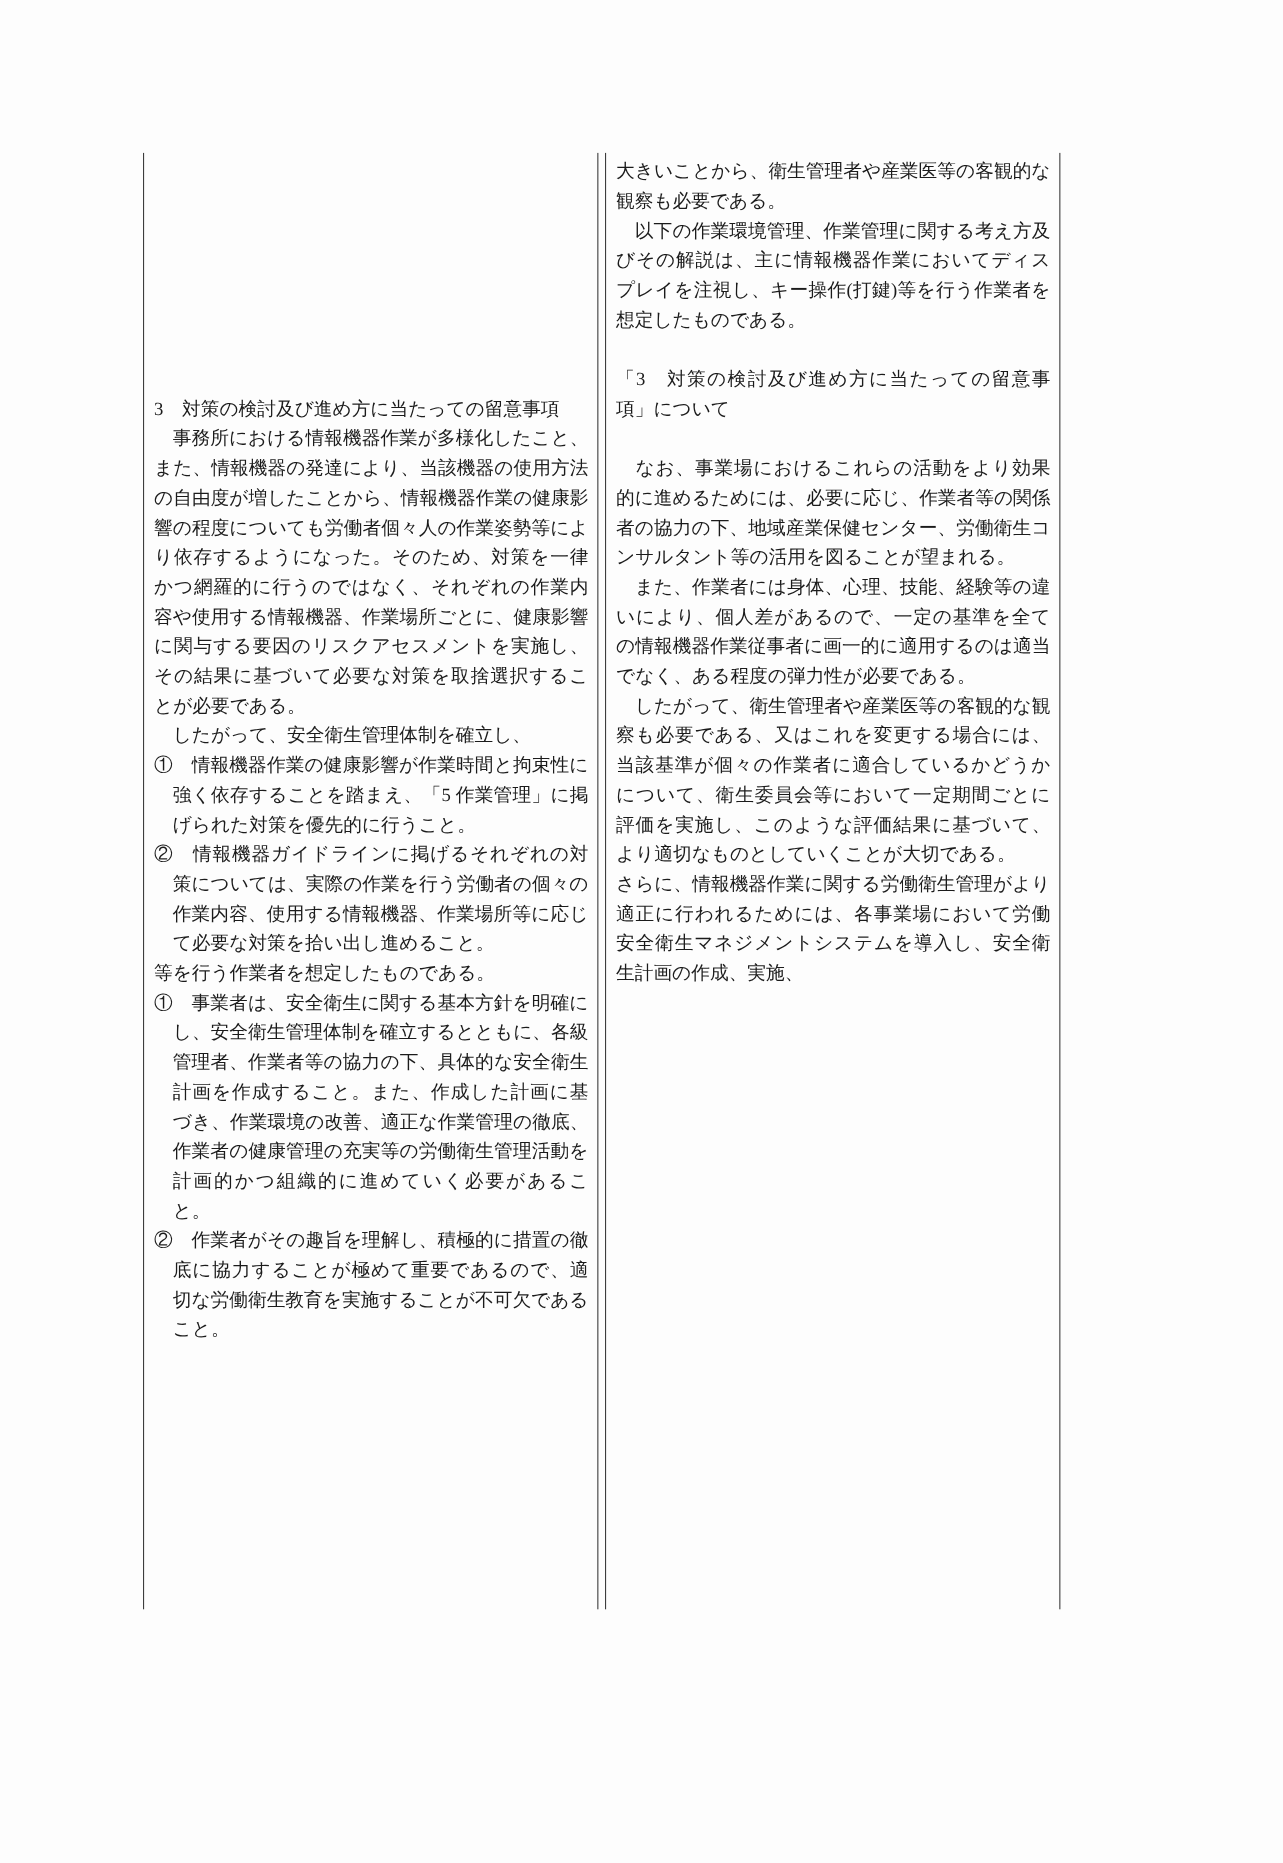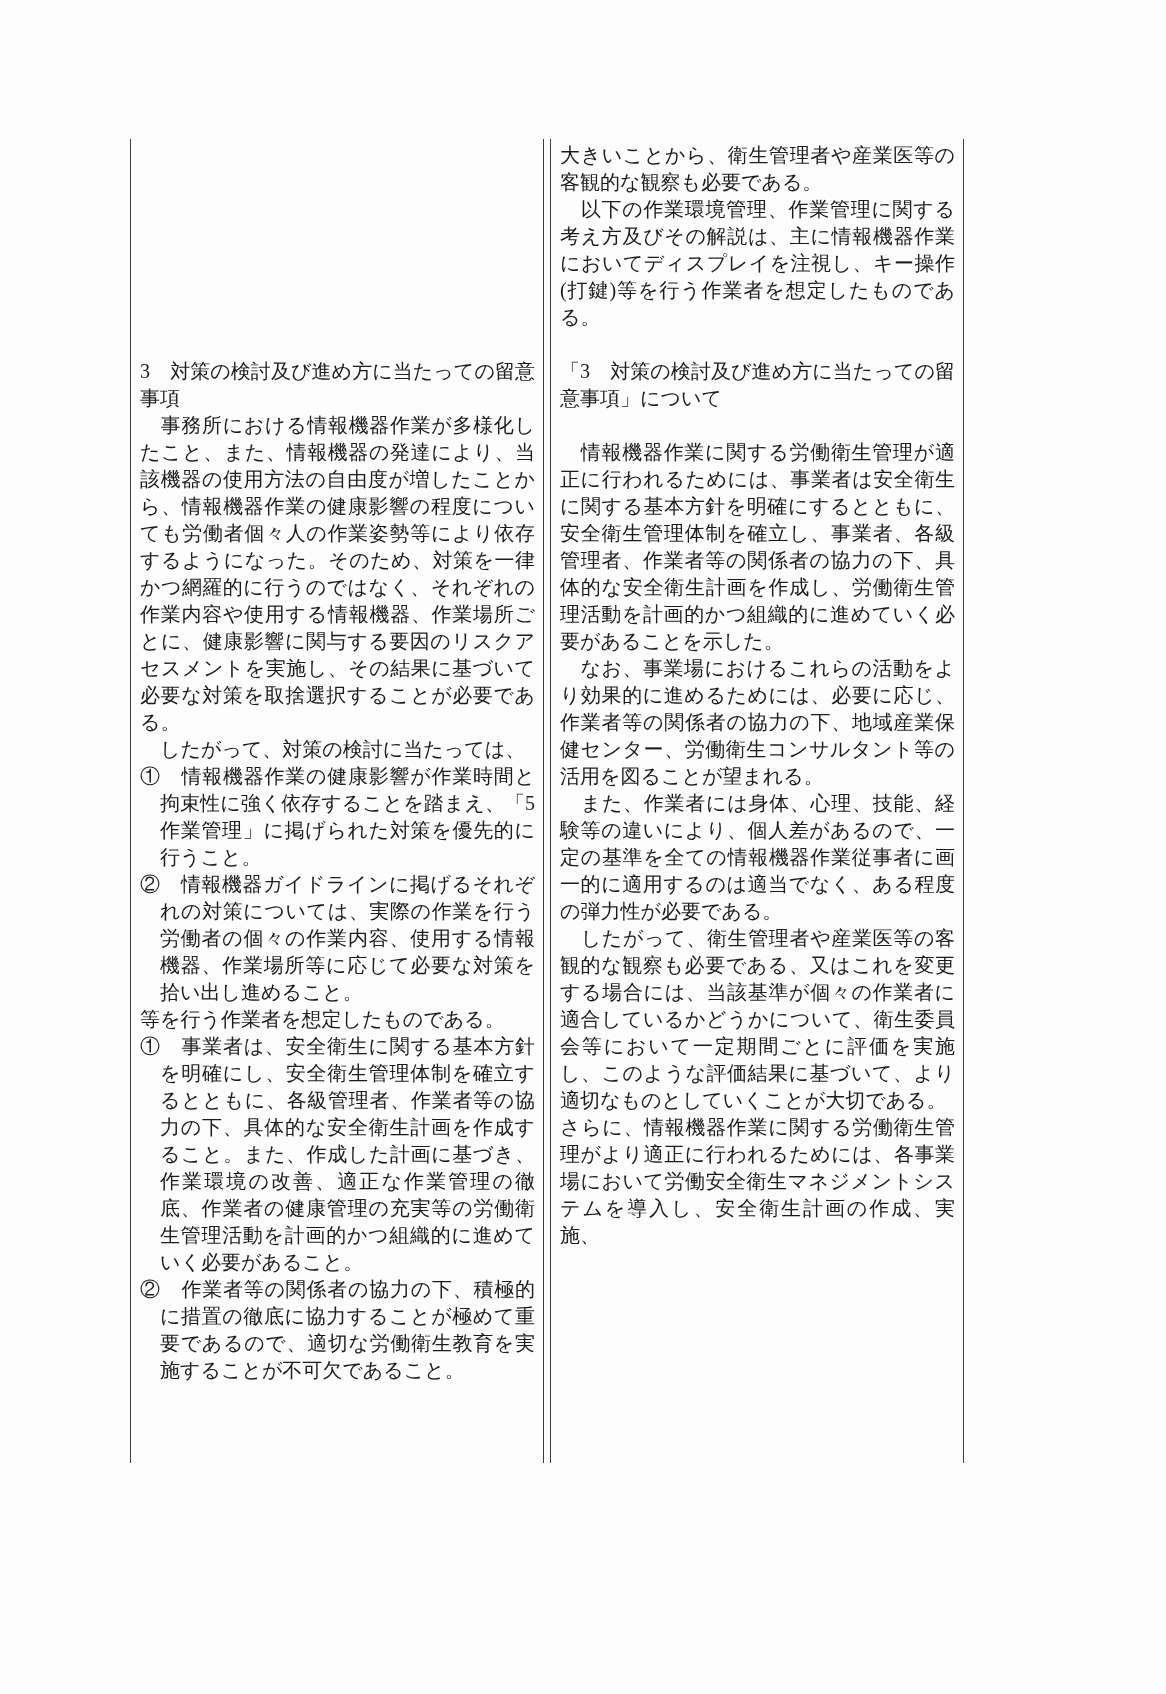--- a/index.html
+++ b/index.html
@@ -30,21 +30,21 @@
     border-left: 1px solid #3d3d3d;
     border-right: 1px solid #3d3d3d;
     padding: 3px 8px 0 9px;
     overflow: hidden;
   }
   .col.left {
     margin-right: 6px;
   }
   .col p {
     margin: 0;
-    font-size: 20px;
+    font-size: 17px;
     line-height: 27px;
     text-align: justify;
     text-justify: inter-ideograph;
     letter-spacing: 0;
     word-break: break-all;
     font-family: Liberation Serif, serif;
   }
   .hang {
     padding-left: 1em;
     text-indent: -1em;
@@ -59,35 +59,34 @@
 </head>
 <body>
 
 <div class="page">
   <div class="content">
 
     <div class="col left">
       <div class="spacer-8"></div>
       <p>3　対策の検討及び進め方に当たっての留意事項</p>
       <p>　事務所における情報機器作業が多様化したこと、また、情報機器の発達により、当該機器の使用方法の自由度が増したことから、情報機器作業の健康影響の程度についても労働者個々人の作業姿勢等により依存するようになった。そのため、対策を一律かつ網羅的に行うのではなく、それぞれの作業内容や使用する情報機器、作業場所ごとに、健康影響に関与する要因のリスクアセスメントを実施し、その結果に基づいて必要な対策を取捨選択することが必要である。</p>
-      <p>　したがって、対策の検討に当たっては、</p>
+      <p>　したがって、安全衛生管理体制を確立し、</p>
       <p class="hang">①　情報機器作業の健康影響が作業時間と拘束性に強く依存することを踏まえ、「5 作業管理」に掲げられた対策を優先的に行うこと。</p>
       <p class="hang">②　情報機器ガイドラインに掲げるそれぞれの対策については、実際の作業を行う労働者の個々の作業内容、使用する情報機器、作業場所等に応じて必要な対策を拾い出し進めること。</p>
       <p>等を行う作業者を想定したものである。</p>
       <p class="hang">①　事業者は、安全衛生に関する基本方針を明確にし、安全衛生管理体制を確立するとともに、各級管理者、作業者等の協力の下、具体的な安全衛生計画を作成すること。また、作成した計画に基づき、作業環境の改善、適正な作業管理の徹底、作業者の健康管理の充実等の労働衛生管理活動を計画的かつ組織的に進めていく必要があること。</p>
-      <p class="hang">②　作業者等の関係者の協力の下、積極的に措置の徹底に協力することが極めて重要であるので、適切な労働衛生教育を実施することが不可欠であること。</p>
+      <p class="hang">②　作業者がその趣旨を理解し、積極的に措置の徹底に協力することが極めて重要であるので、適切な労働衛生教育を実施することが不可欠であること。</p>
     </div>
 
     <div class="col right">
       <p>大きいことから、衛生管理者や産業医等の客観的な観察も必要である。</p>
       <p>　以下の作業環境管理、作業管理に関する考え方及びその解説は、主に情報機器作業においてディスプレイを注視し、キー操作(打鍵)等を行う作業者を想定したものである。</p>
       <div class="blank-line"></div>
       <p>「3　対策の検討及び進め方に当たっての留意事項」について</p>
       <div class="blank-line"></div>
-      <p>　情報機器作業に関する労働衛生管理が適正に行われるためには、事業者は安全衛生に関する基本方針を明確にするとともに、安全衛生管理体制を確立し、事業者、各級管理者、作業者等の関係者の協力の下、具体的な安全衛生計画を作成し、労働衛生管理活動を計画的かつ組織的に進めていく必要があることを示した。</p>
       <p>　なお、事業場におけるこれらの活動をより効果的に進めるためには、必要に応じ、作業者等の関係者の協力の下、地域産業保健センター、労働衛生コンサルタント等の活用を図ることが望まれる。</p>
       <p>　また、作業者には身体、心理、技能、経験等の違いにより、個人差があるので、一定の基準を全ての情報機器作業従事者に画一的に適用するのは適当でなく、ある程度の弾力性が必要である。</p>
       <p>　したがって、衛生管理者や産業医等の客観的な観察も必要である、又はこれを変更する場合には、当該基準が個々の作業者に適合しているかどうかについて、衛生委員会等において一定期間ごとに評価を実施し、このような評価結果に基づいて、より適切なものとしていくことが大切である。</p>
       <p>さらに、情報機器作業に関する労働衛生管理がより適正に行われるためには、各事業場において労働安全衛生マネジメントシステムを導入し、安全衛生計画の作成、実施、</p>
     </div>
 
   </div>
 </div>
 
 </body></html>

